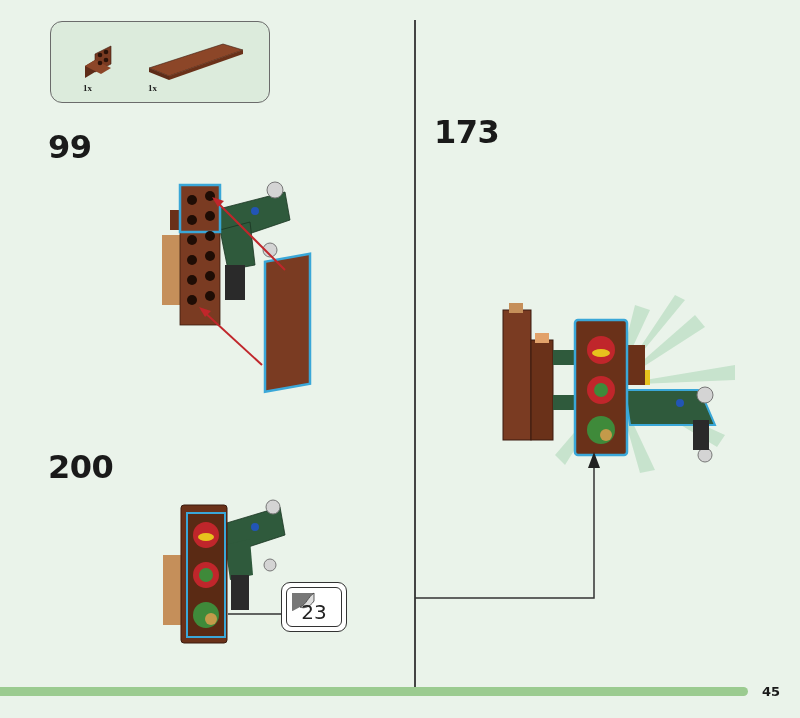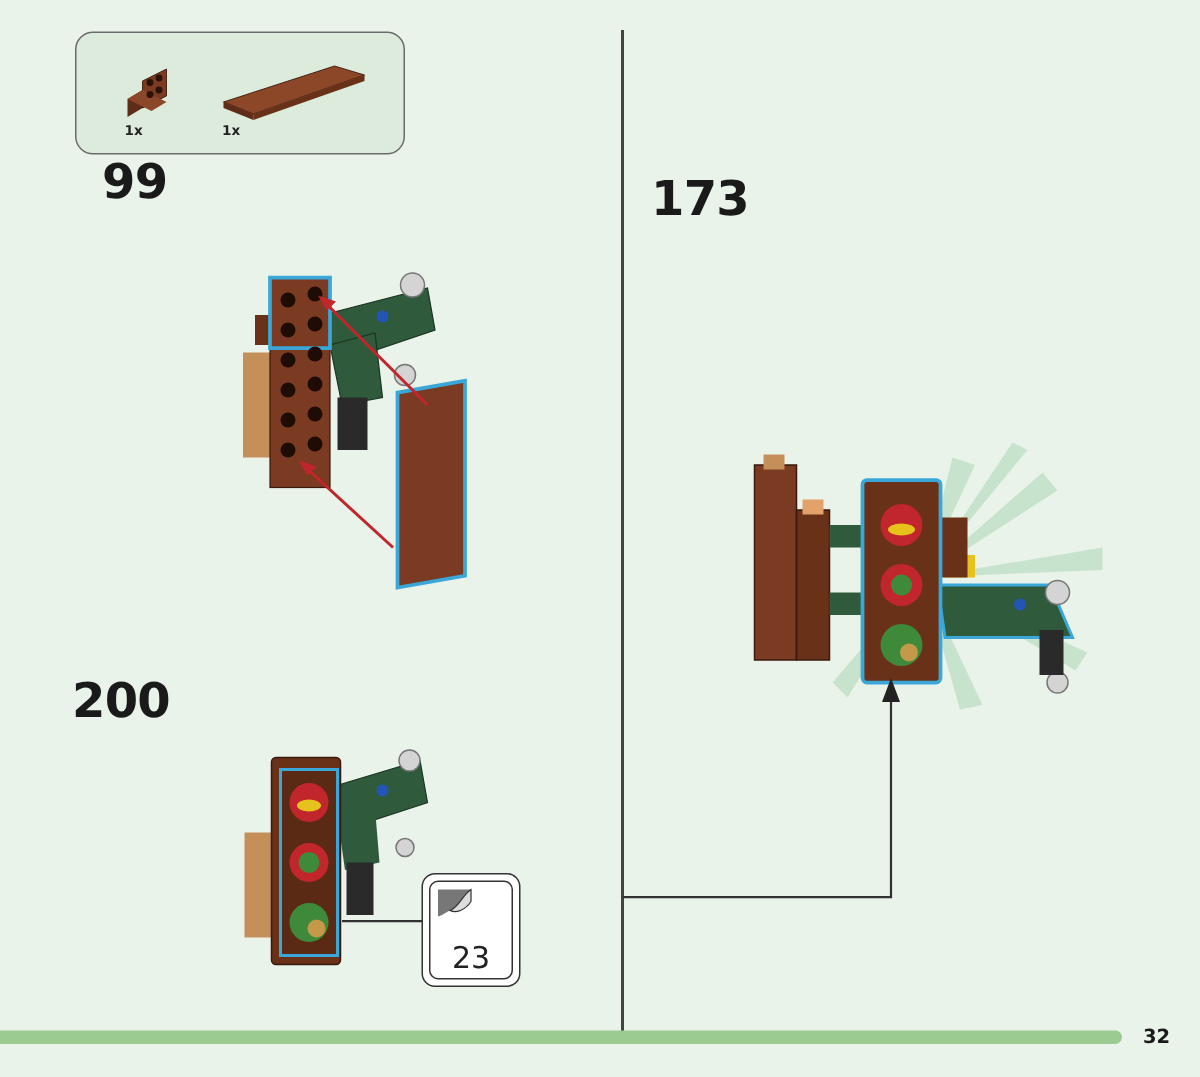--- a/index.html
+++ b/index.html
@@ -7,39 +7,39 @@
       width: 800px; height: 718px; position: relative; overflow: hidden;
       background: #eaf3ea;
       font-family: "DejaVu Sans", "Liberation Sans", sans-serif;
     }
     .parts-box {
       position: absolute; left: 50px; top: 21px; width: 220px; height: 82px;
       border: 1.5px solid #6b6b6b; border-radius: 12px; background: #dcebdc;
       box-sizing: border-box;
     }
     .part-qty {
-      position: absolute; font-size: 9px; font-weight: bold; color: #222;
+      position: absolute; font-size: 9px; font-weight: bold; color: #222; font-family: Liberation Serif, serif;
     }
     .step-num {
       position: absolute; font-weight: bold; color: #1a1a1a; font-size: 32px;
       letter-spacing: -0.5px;
     }
     .divider {
       position: absolute; left: 414px; top: 20px; width: 2px; height: 670px; background: #444;
     }
     .page-bar {
       position: absolute; left: 0; top: 687px; width: 748px; height: 9px;
       background: #9bcb90; border-radius: 0 5px 5px 0;
     }
     .page-num {
       position: absolute; left: 762px; top: 684px; font-size: 13px; font-weight: bold; color: #1a1a1a;
     }
     svg { position: absolute; overflow: visible; }
     .callout {
-      position: absolute; left: 281px; top: 582px; width: 66px; height: 76px;
+      position: absolute; left: 281px; top: 582px; width: 66px; height: 50px;
       border: 1.5px solid #333; border-radius: 9px; background: #fff; box-sizing: border-box;
     }
     .callout-inner {
       position: absolute; left: 4px; top: 4px; right: 4px; bottom: 4px;
       border: 1.5px solid #333; border-radius: 6px; background: #fff;
     }
     .callout-num {
       position: absolute; left: 0; right: 0; bottom: 2px; text-align: center;
       font-size: 20px; color: #222;
     }
@@ -60,21 +60,21 @@
   <span class="part-qty" style="left:32px;top:61px;">1x</span>
 
   <svg style="left:96px;top:16px;" width="100" height="44" viewBox="0 0 100 44">
     <polygon points="2,30 76,6 96,12 22,38" fill="#8c4628" stroke="#3a1a0e" stroke-width="0.6"></polygon>
     <polygon points="2,30 22,38 22,42 2,34" fill="#5e2c18"></polygon>
     <polygon points="22,38 96,12 96,16 22,42" fill="#6a3119"></polygon>
   </svg>
   <span class="part-qty" style="left:97px;top:61px;">1x</span>
 </div>
 
-<div class="step-num" style="left:48px;top:102px;margin-left:20px;">99</div>
+<div class="step-num" style="left:48px;top:128px;">99</div>
 <div class="step-num" style="left:48px;top:448px;">200</div>
 <div class="step-num" style="left:434px;top:113px;">173</div>
 
 <div class="divider"></div>
 
 <svg style="left:150px;top:170px;" width="180" height="230" viewBox="0 0 180 230">
 
   <polygon points="65,40 135,22 140,50 75,72" fill="#2f5a3c" stroke="#1a3522" stroke-width="0.8"></polygon>
   <polygon points="70,60 100,52 105,95 78,100" fill="#2f5a3c" stroke="#1a3522" stroke-width="0.8"></polygon>
   <rect x="75" y="95" width="20" height="35" fill="#2a2a2a"></rect>
@@ -176,13 +176,13 @@
   <circle cx="106" cy="135" r="14" fill="#3f8a3a"></circle>
     <circle cx="111" cy="140" r="6" fill="#c49a4a"></circle>
 </svg>
 
 <svg style="left:414px;top:450px;" width="190" height="150" viewBox="0 0 190 150">
   <polyline points="1,148 180,148 180,12" fill="none" stroke="#333" stroke-width="1.5"></polyline>
   <polygon points="180,2 174,18 186,18" fill="#222"></polygon>
 </svg>
 
 <div class="page-bar"></div>
-<div class="page-num">32</div>
+<div class="page-num">45</div>
 
 </body></html>

